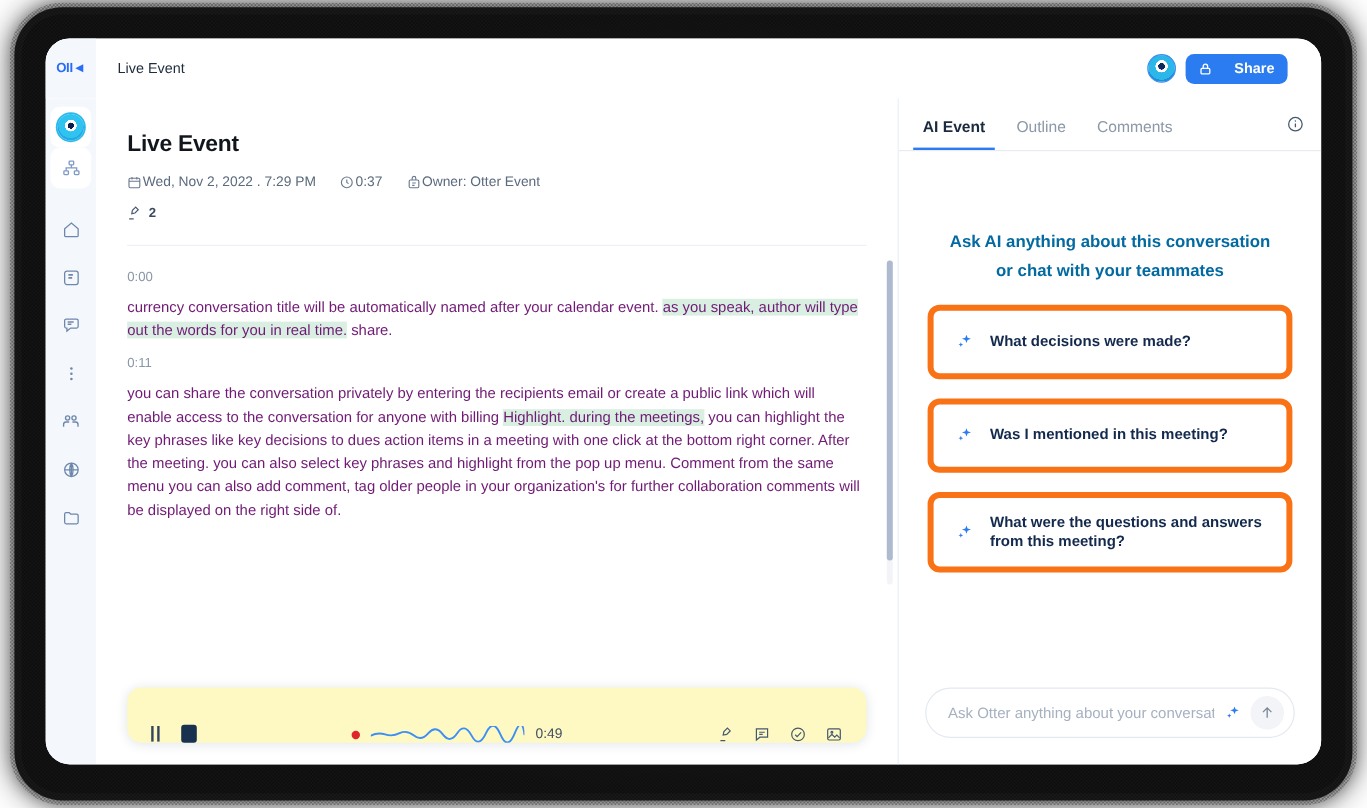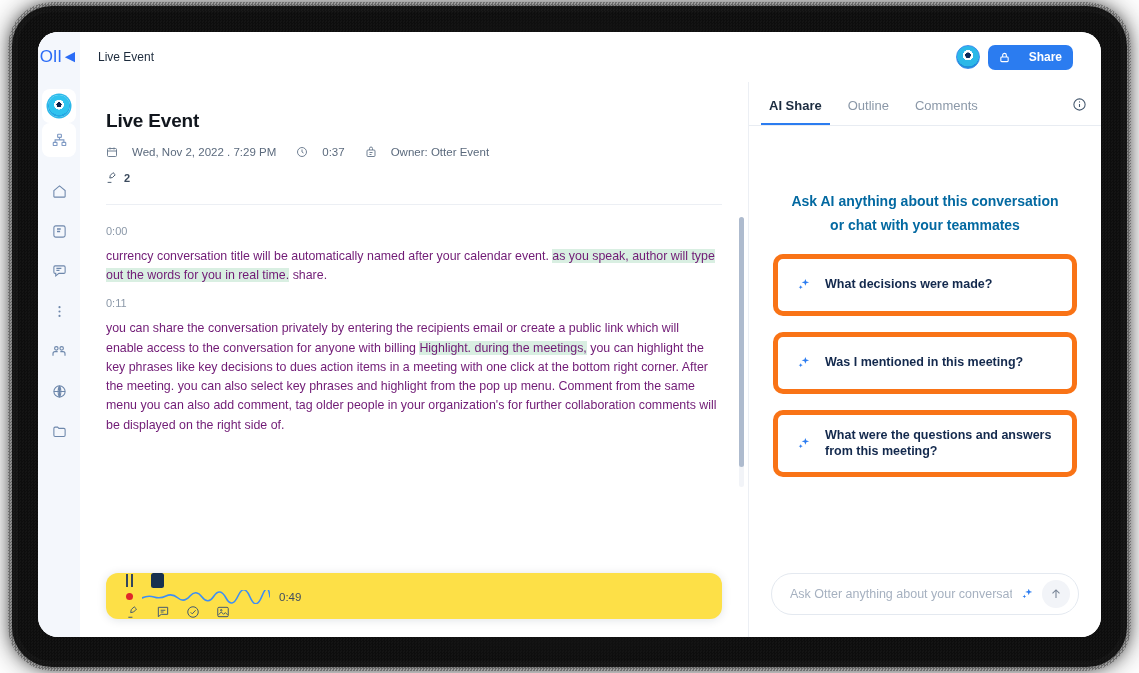--- a/index.html
+++ b/index.html
@@ -53,21 +53,21 @@
     position: relative;
     z-index: 5;
   }
   .brand-slot {
     width: 42px; flex: 0 0 42px;
     display: flex; align-items: center; justify-content: center;
     align-self: stretch;
     background: #f4f7fc;
   }
   .otter-wordmark {
-    font-size: 17px; font-weight: 400; letter-spacing: -0.3px;
+    font-size: 11px; font-weight: 700; letter-spacing: -0.3px;
     color: #2b6cf6;
   }
   .doc-crumb {
     margin-left: 18px;
     font-size: 12px; color: #1d2b3c; font-weight: 400;
   }
   .topbar-right {
     margin-left: auto; margin-right: 28px;
     display: flex; align-items: center; gap: 8px;
   }
@@ -127,21 +127,21 @@
   .transcript-head { padding: 28px 26px 0 26px; }
   .doc-title {
     font-size: 19px; font-weight: 700; color: #11161d;
     letter-spacing: -0.2px;
   }
   .meta-row {
     display: flex; align-items: center; gap: 20px;
     margin-top: 14px;
     font-size: 11.5px; color: #5b6a7d;
   }
-  .meta-item { display: flex; align-items: center; gap: 14px; }
+  .meta-item { display: flex; align-items: center; gap: 1px; }
   .hl-count-row {
     display: flex; align-items: center; gap: 5px;
     margin-top: 13px; font-size: 11px; color: #3b4a5d; font-weight: 700;
   }
   .divider { height: 1px; background: #eceff4; margin-top: 20px; }
 
   .transcript-scroll {
     flex: 1 1 auto; overflow: hidden;
     padding: 20px 30px 0 26px;
     position: relative;
@@ -161,26 +161,25 @@
   .scroll-thumb {
     position: absolute; right: 4px; top: 12px;
     width: 5px; height: 250px; border-radius: 3px;
     background: #aebbce; cursor: pointer;
   }
 
   
   .player-wrap { padding: 0 26px 18px 26px; }
   .player {
     height: 46px;
-    background: #fde047;
+    background: #fef9c3;
     border-radius: 12px;
     box-shadow: 0 1px 10px rgba(18,38,63,0.13);
-    display: flex; align-items: flex-start;
+    display: flex; align-items: flex-end;
     padding: 0 20px;
-    flex-direction: column;
   }
   .pl-left { display: flex; align-items: center; gap: 18px; }
   .pause-ic { display: flex; gap: 3px; cursor: pointer; }
   .pause-ic i { display: block; width: 2px; height: 13px; background: #33465e; }
   .stop-ic {
     width: 13px; height: 15px; background: #17314f; border-radius: 2.5px;
     cursor: pointer;
   }
   .pl-center {
     flex: 1 1 auto; display: flex; align-items: center; gap: 9px;
@@ -461,21 +460,21 @@
                 <circle cx="9" cy="9" r="1.3"></circle>
               </svg>
             </span>
           </div>
         </div>
       </div>
     </div>
 
     <div class="chat-col">
       <div class="chat-tabs" id="chat-tabs">
-        <span class="ctab active">AI Share</span>
+        <span class="ctab active">AI Event</span>
           <span class="ctab">Outline</span>
           <span class="ctab">Comments</span>
           <span class="info-ic">
           <svg width="15" height="15" viewBox="0 0 24 24" fill="none" stroke="currentColor" stroke-width="1.7">
             <circle cx="12" cy="12" r="9"></circle>
               <path d="M12 11v5"></path>
               <circle cx="12" cy="7.8" r="1" fill="currentColor" stroke="none"></circle>
           </svg>
         </span>
       </div>

